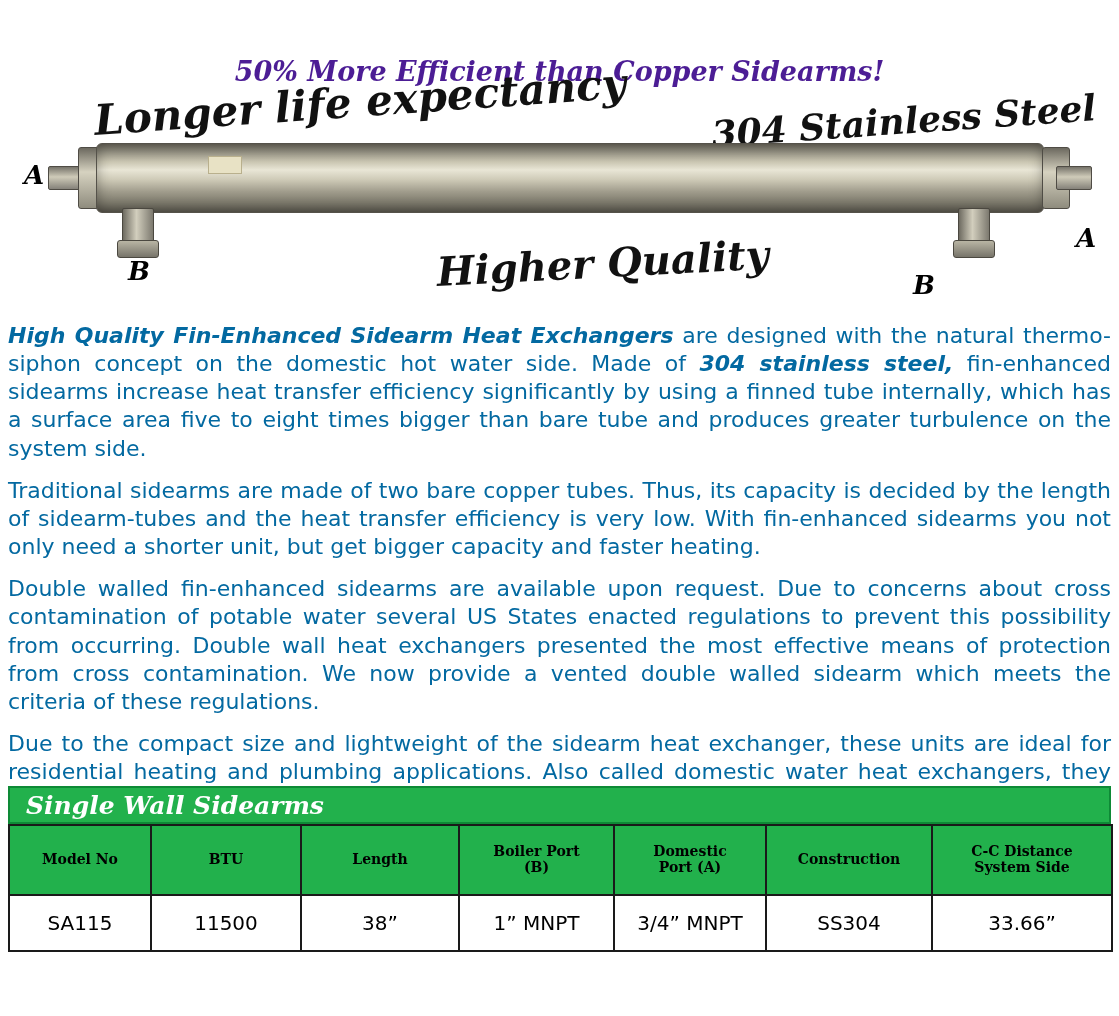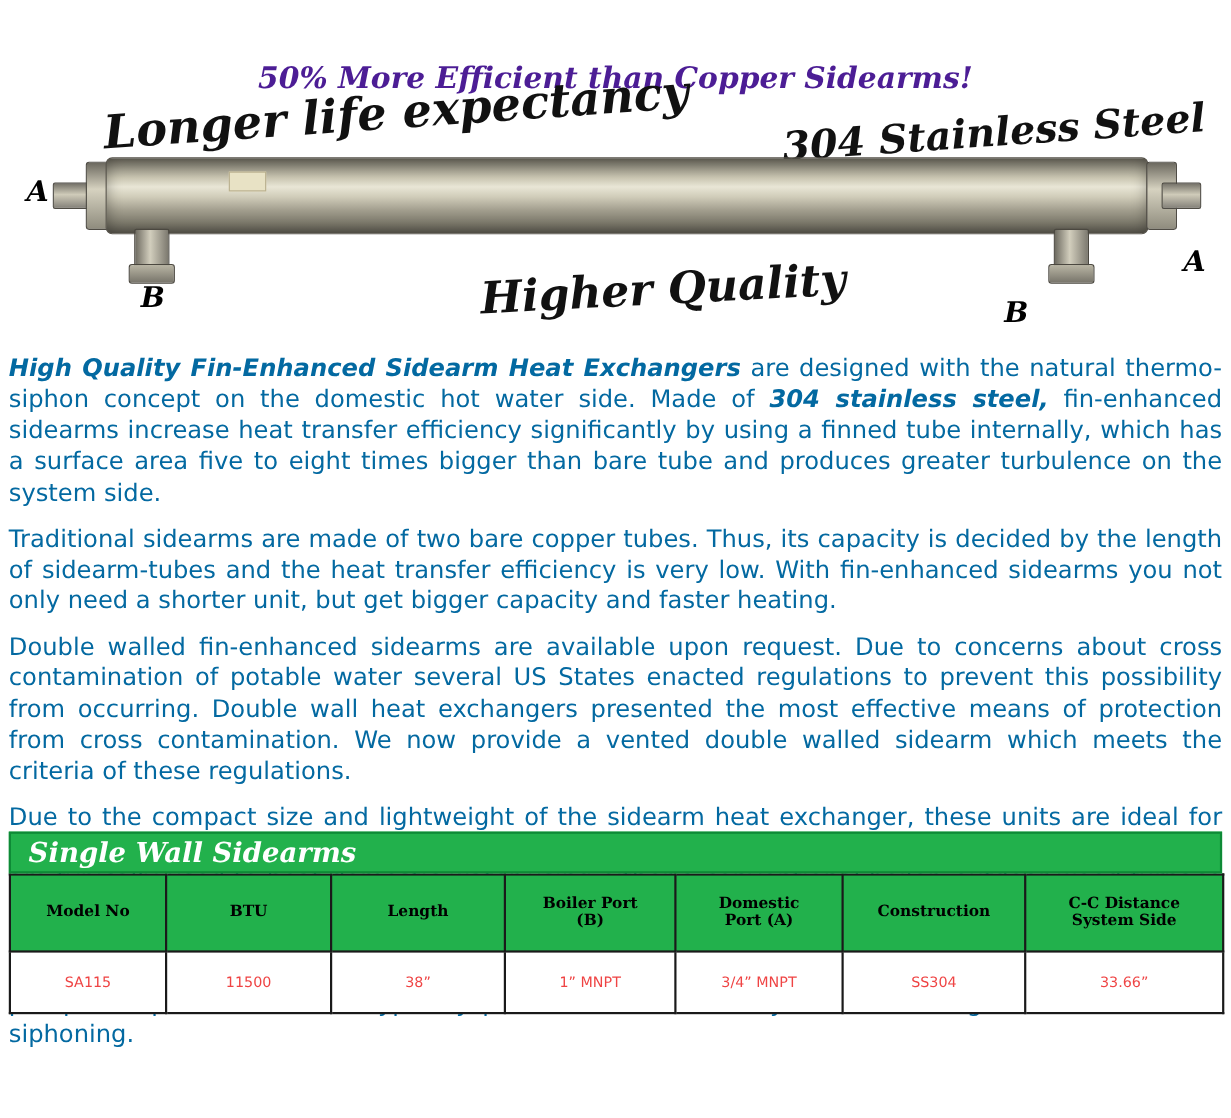--- a/index.html
+++ b/index.html
@@ -201,21 +201,21 @@
   }
   .b-strong2 {
     font-weight: bold;
     font-style: italic;
   }
 
   
   .table-wrap {
     position: absolute;
     left: 8px;
-    top: 756px;
+    top: 786px;
     width: 1097px;
   }
   .table-title-bar {
     width: 1103px;
     height: 38px;
     background: #22b14c;
     border: 2px solid #0e8a36;
     box-sizing: border-box;
     position: relative;
   }
@@ -245,22 +245,22 @@
     color: #000000;
     font-family: "DejaVu Serif", serif;
     font-weight: bold;
     font-size: 14px;
     height: 64px;
     line-height: 1.12;
     padding: 2px 2px;
   }
   table.specs tbody td {
     background: #ffffff;
-    color: #ef4444;
-    font-size: 13px;
+    color: #000000;
+    font-size: 20px;
     height: 52px;
     font-family: "DejaVu Sans", sans-serif;
   }
   .col1 { width: 142px; }
   .col2 { width: 150px; }
   .col3 { width: 158px; }
   .col4 { width: 155px; }
   .col5 { width: 152px; }
   .col6 { width: 166px; }
   .col7 { width: 180px; }

